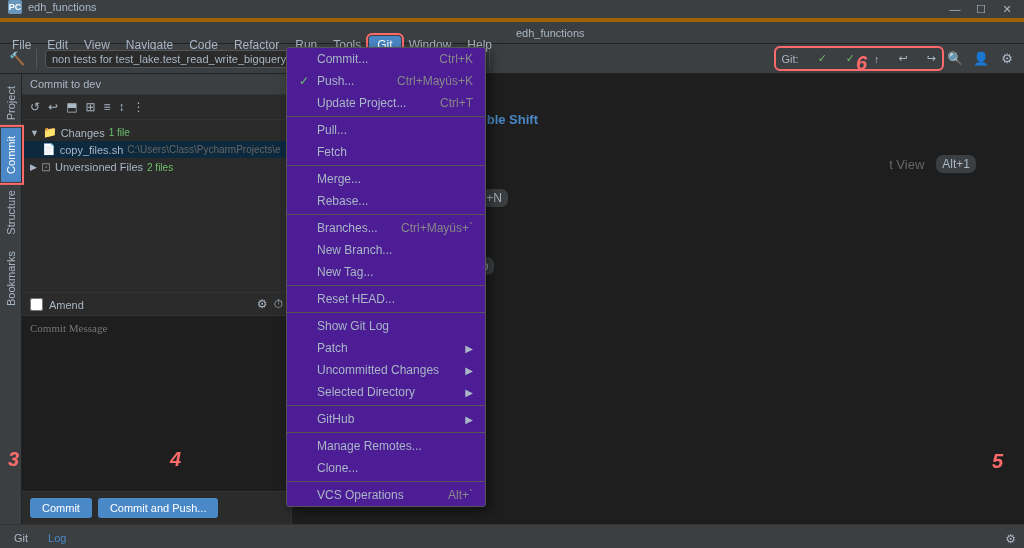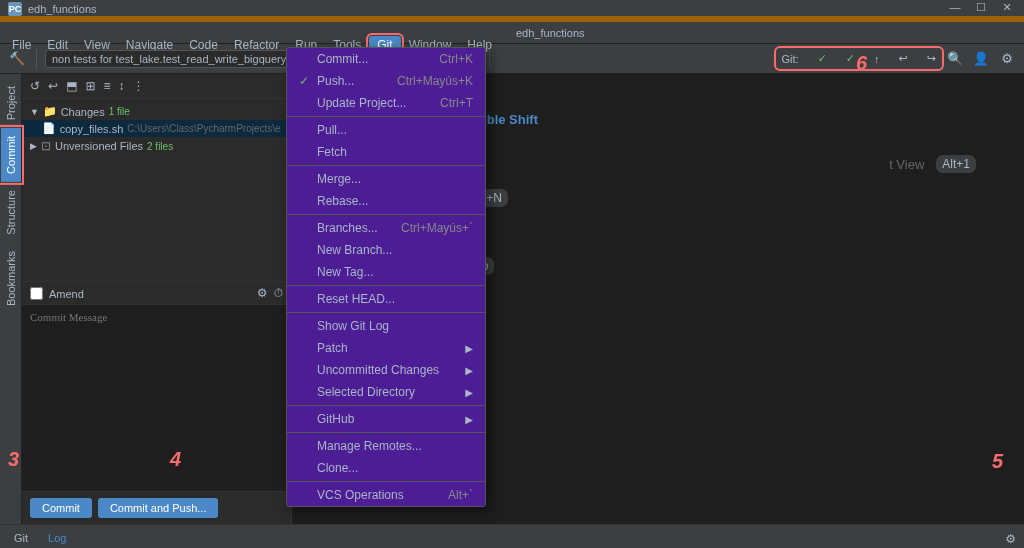--- a/index.html
+++ b/index.html
@@ -12,24 +12,24 @@
       height: 548px;
       overflow: hidden;
       position: relative;
     }
 
     
     .title-bar {
       background: #3c3f41;
       height: 22px;
       display: flex;
-      align-items: flex-end;
+      align-items: flex-start;
       justify-content: space-between;
       padding: 0 8px;
-      border-bottom: 6px solid #a16207;
+      border-bottom: 4px solid #a16207;
     }
     .title-bar-left { display: flex; align-items: center; gap: 6px; }
     .title-bar-icon { width: 14px; height: 14px; background: #6897bb; border-radius: 2px; display: flex; align-items: center; justify-content: center; font-size: 9px; color: white; font-weight: bold; }
     .title-bar-text { font-size: 11px; color: #a9b7c6; }
     .title-bar-controls { display: flex; gap: 8px; }
     .title-control { font-size: 11px; color: #a9b7c6; cursor: pointer; width: 18px; height: 18px; display: flex; align-items: center; justify-content: center; }
 
     
     .menu-bar {
       background: #3c3f41;
@@ -347,20 +347,21 @@
 <div class="main-layout">
 
   <div class="left-tabs">
     <div class="left-tab">Project</div>
     <div class="left-tab active left-tab-commit">Commit</div>
     <div class="left-tab">Structure</div>
     <div class="left-tab">Bookmarks</div>
   </div>
 
   <div class="commit-panel">
+    <div class="commit-header">Commit to dev</div>
     <div class="commit-toolbar">
       <div class="commit-tool-btn">↺</div>
       <div class="commit-tool-btn">↩</div>
       <div class="commit-tool-btn">⬒</div>
       <div class="commit-tool-btn">⊞</div>
       <div class="commit-tool-btn">≡</div>
       <div class="commit-tool-btn">↕</div>
       <div class="commit-tool-btn">⋮</div>
     </div>
     <div class="tree-section">

